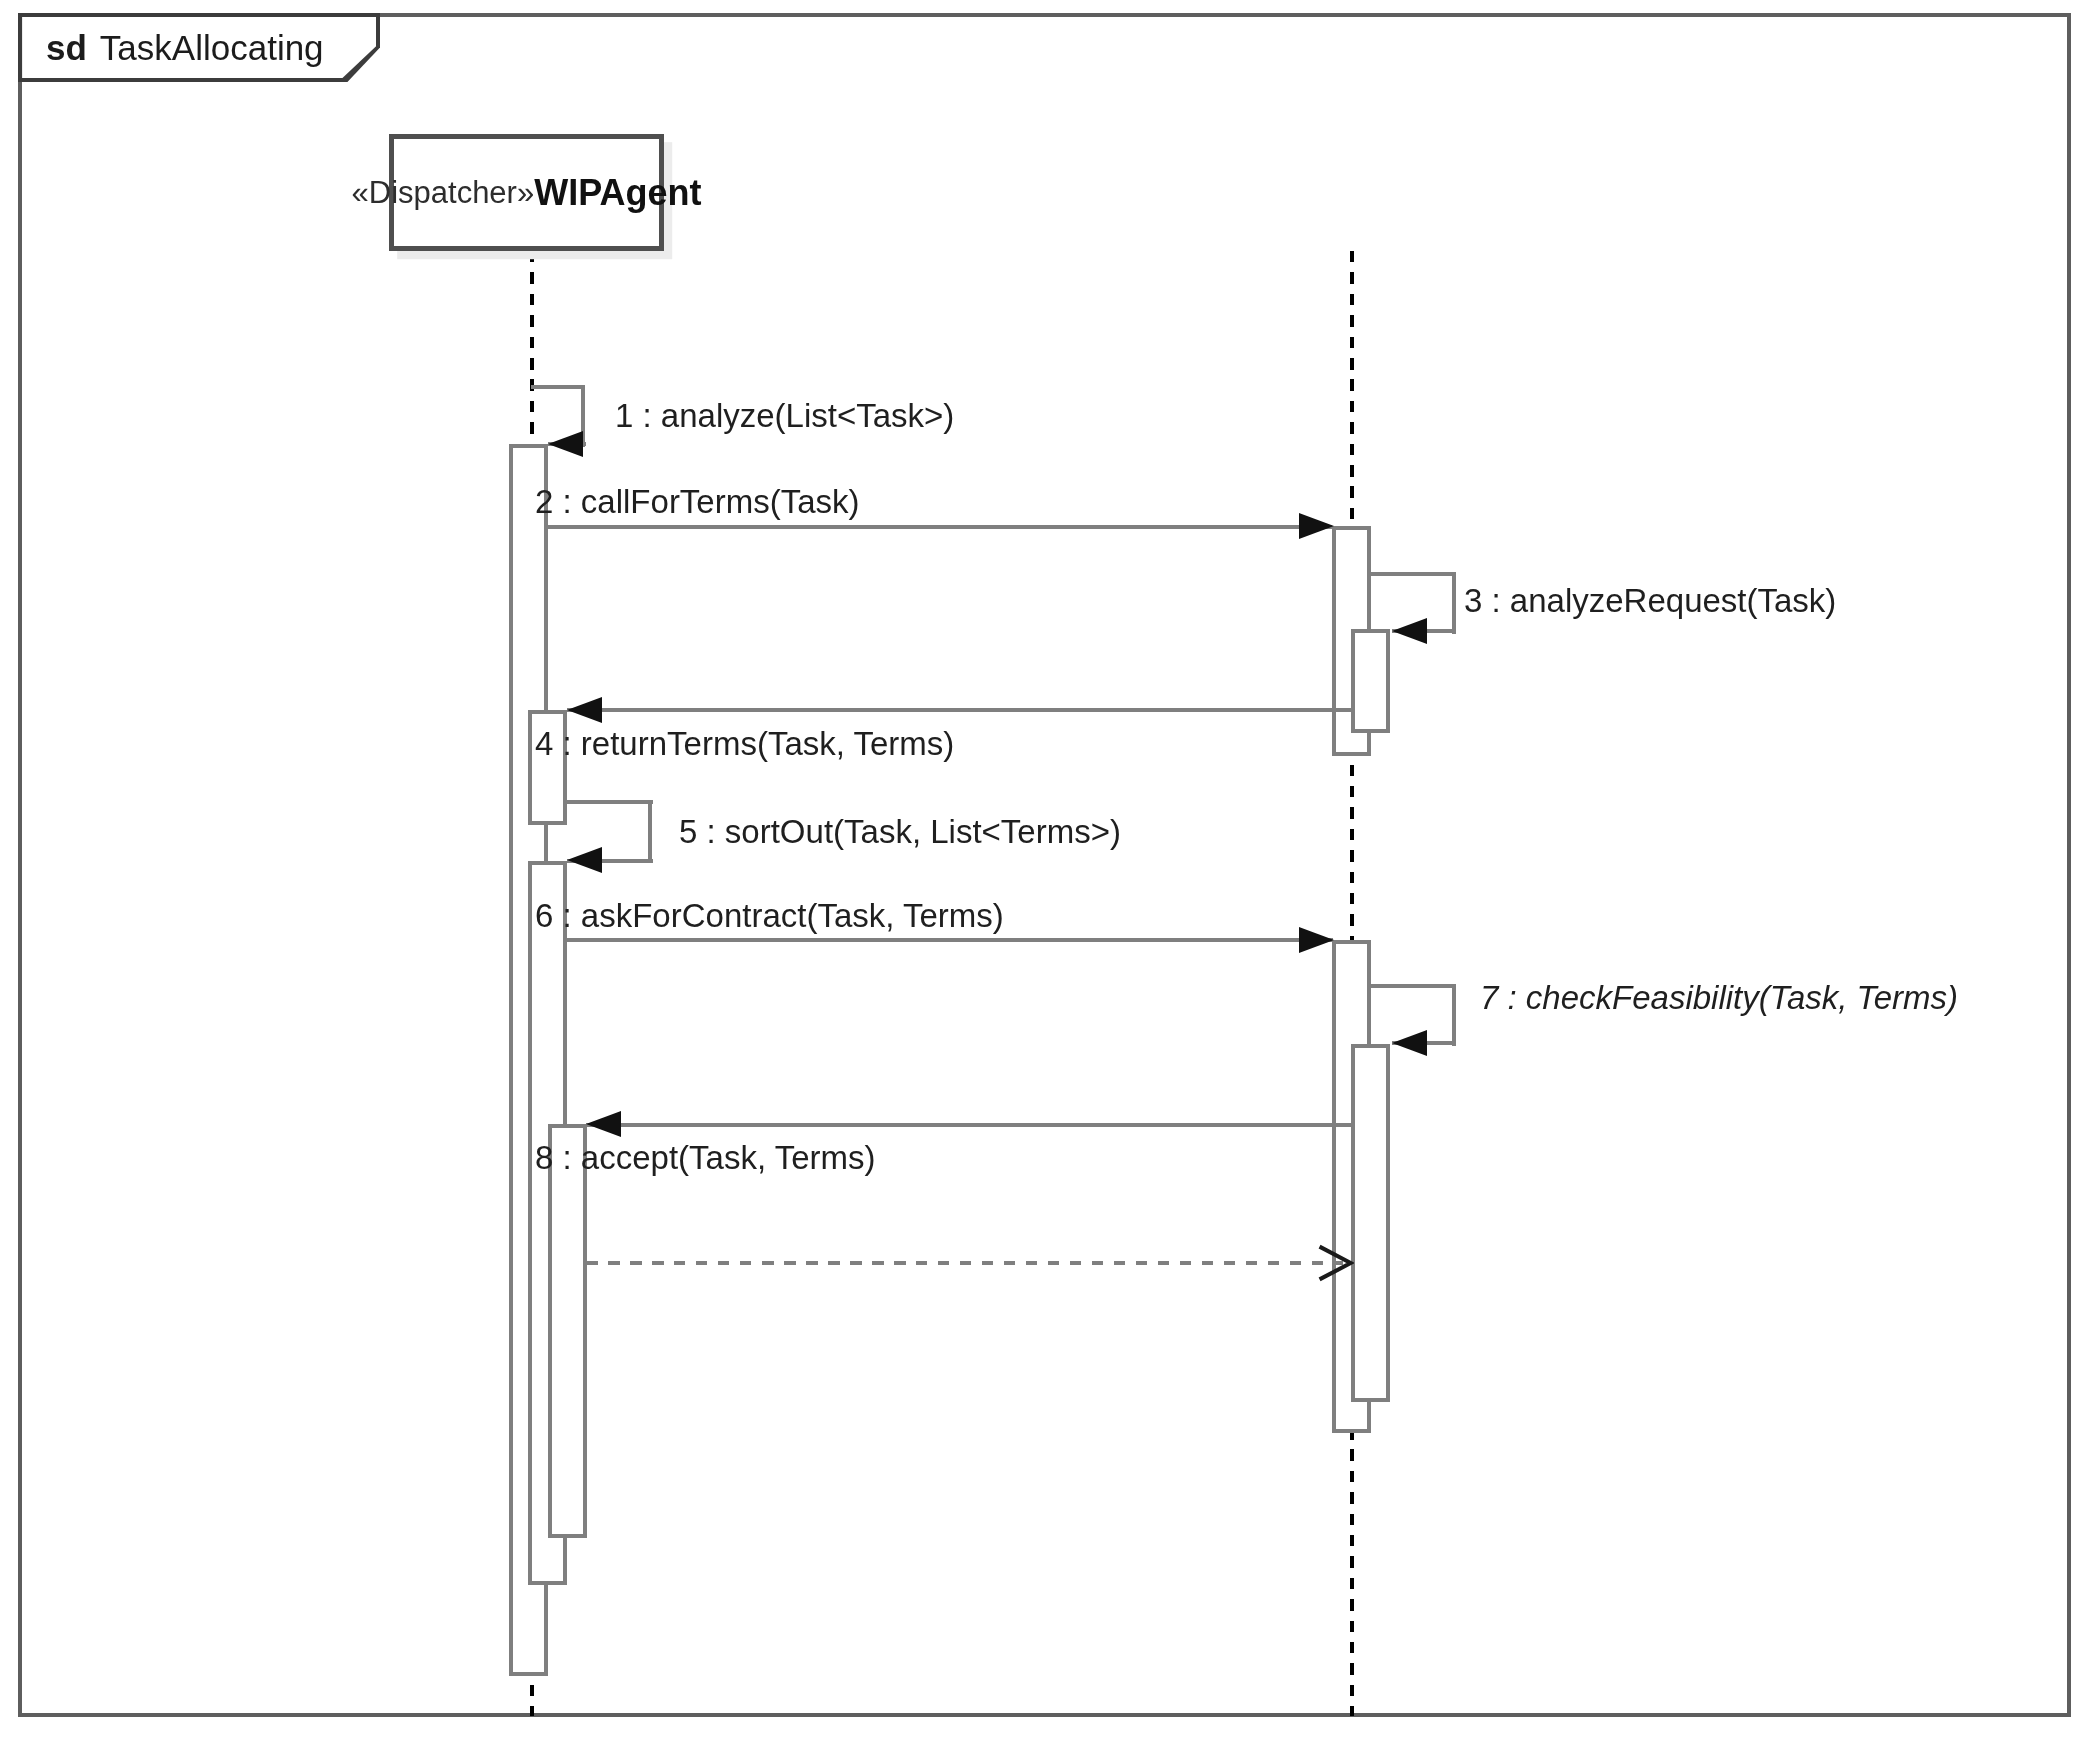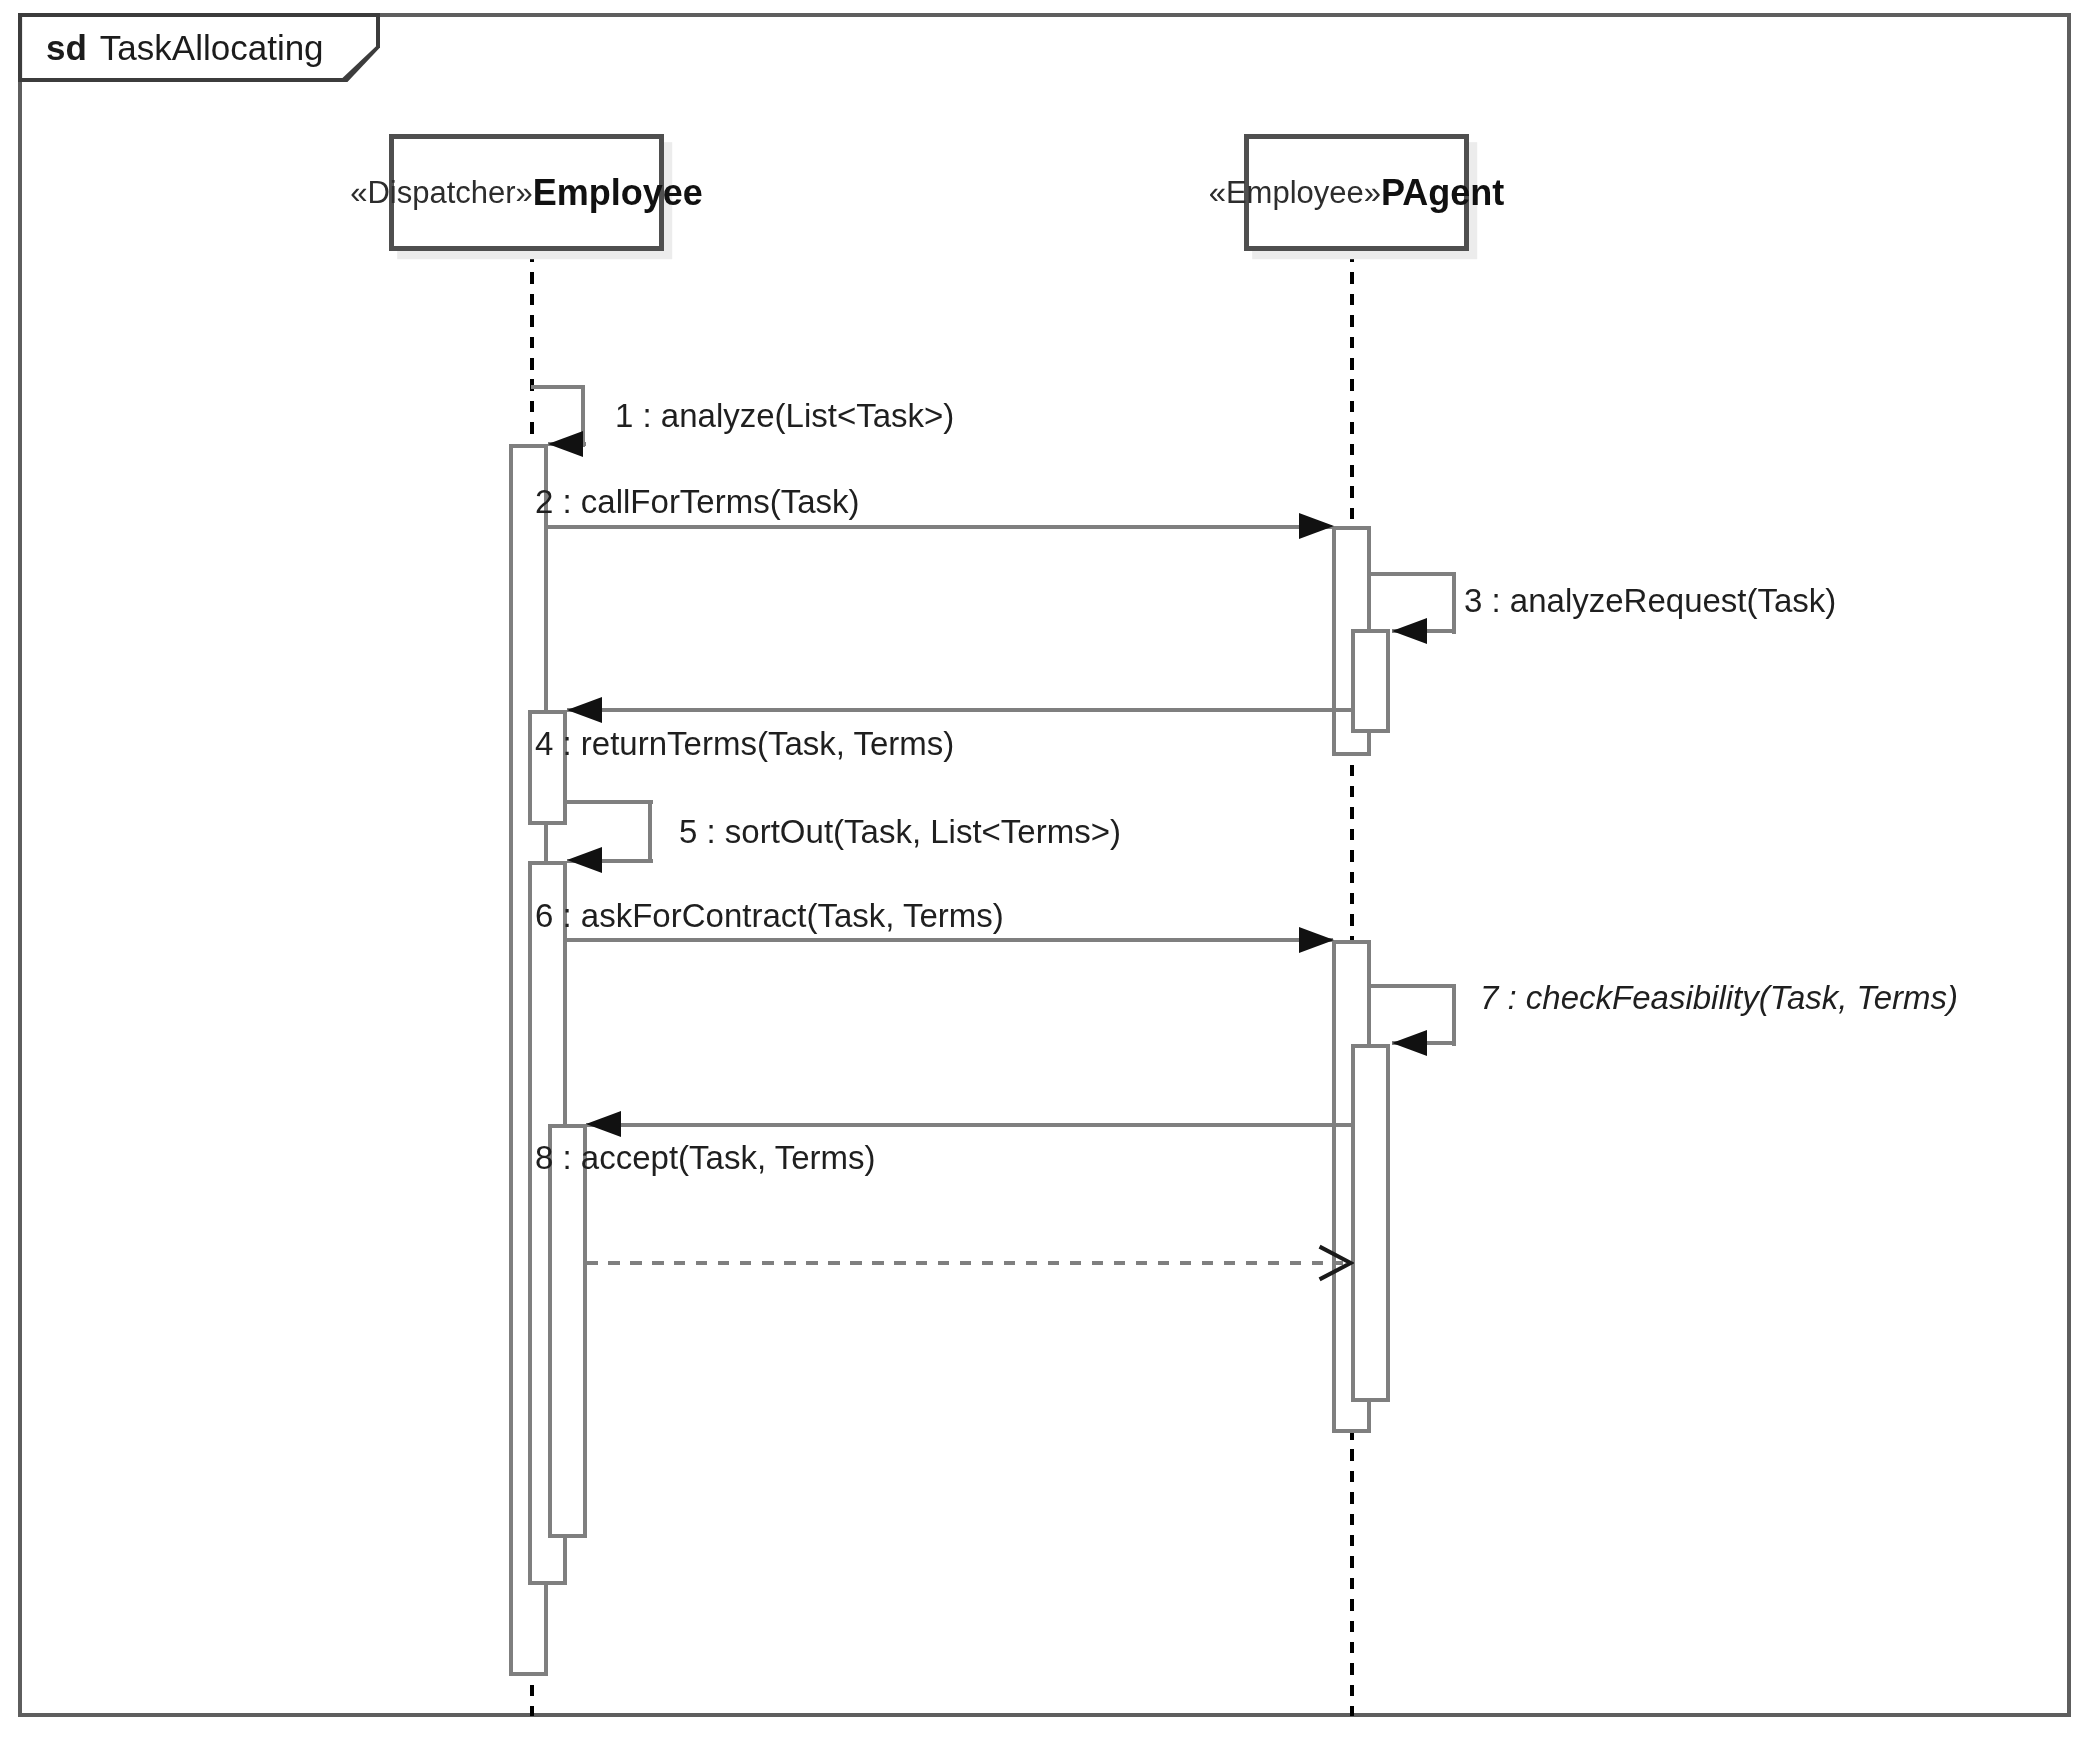--- a/index.html
+++ b/index.html
@@ -50,25 +50,21 @@
   <div class="tab-outer">
     <div class="tab-inner"></div>
   </div>
   <div class="tab-text">
     <span class="kind">sd</span>
     <span>TaskAllocating</span>
   </div>
 
   <div class="head" style="left:389px;width:275px;">
     <div class="stereo">«Dispatcher»</div>
-    <div class="hname">Employee</div>
-  </div>
-  <div class="head" style="left:1244px;width:225px;">
-    <div class="stereo">«Employee»</div>
-    <div class="hname">PAgent</div>
+    <div class="hname">WIPAgent</div>
   </div>
 
   <div class="lifeline" style="left:530px;"></div>
   <div class="lifeline" style="left:1350px;"></div>
 
   <div class="act z2" style="left:509px;top:444px;width:39px;height:1232px;"></div>
   <div class="act z3" style="left:528px;top:710px;width:39px;height:115px;"></div>
   <div class="act z3" style="left:528px;top:861px;width:39px;height:724px;"></div>
   <div class="act z4" style="left:548px;top:1124px;width:39px;height:414px;"></div>
 

